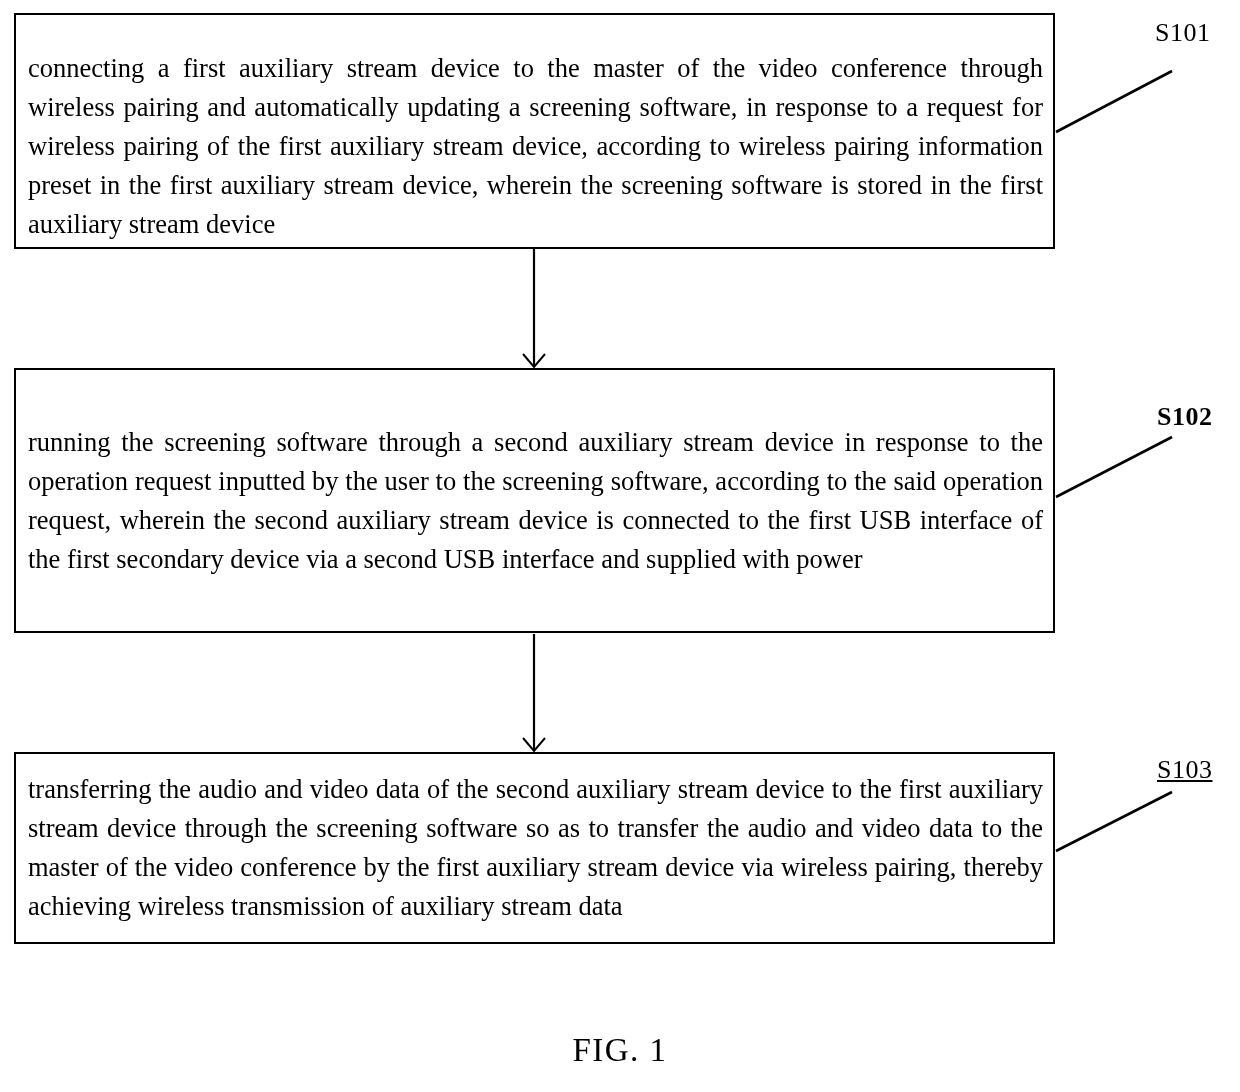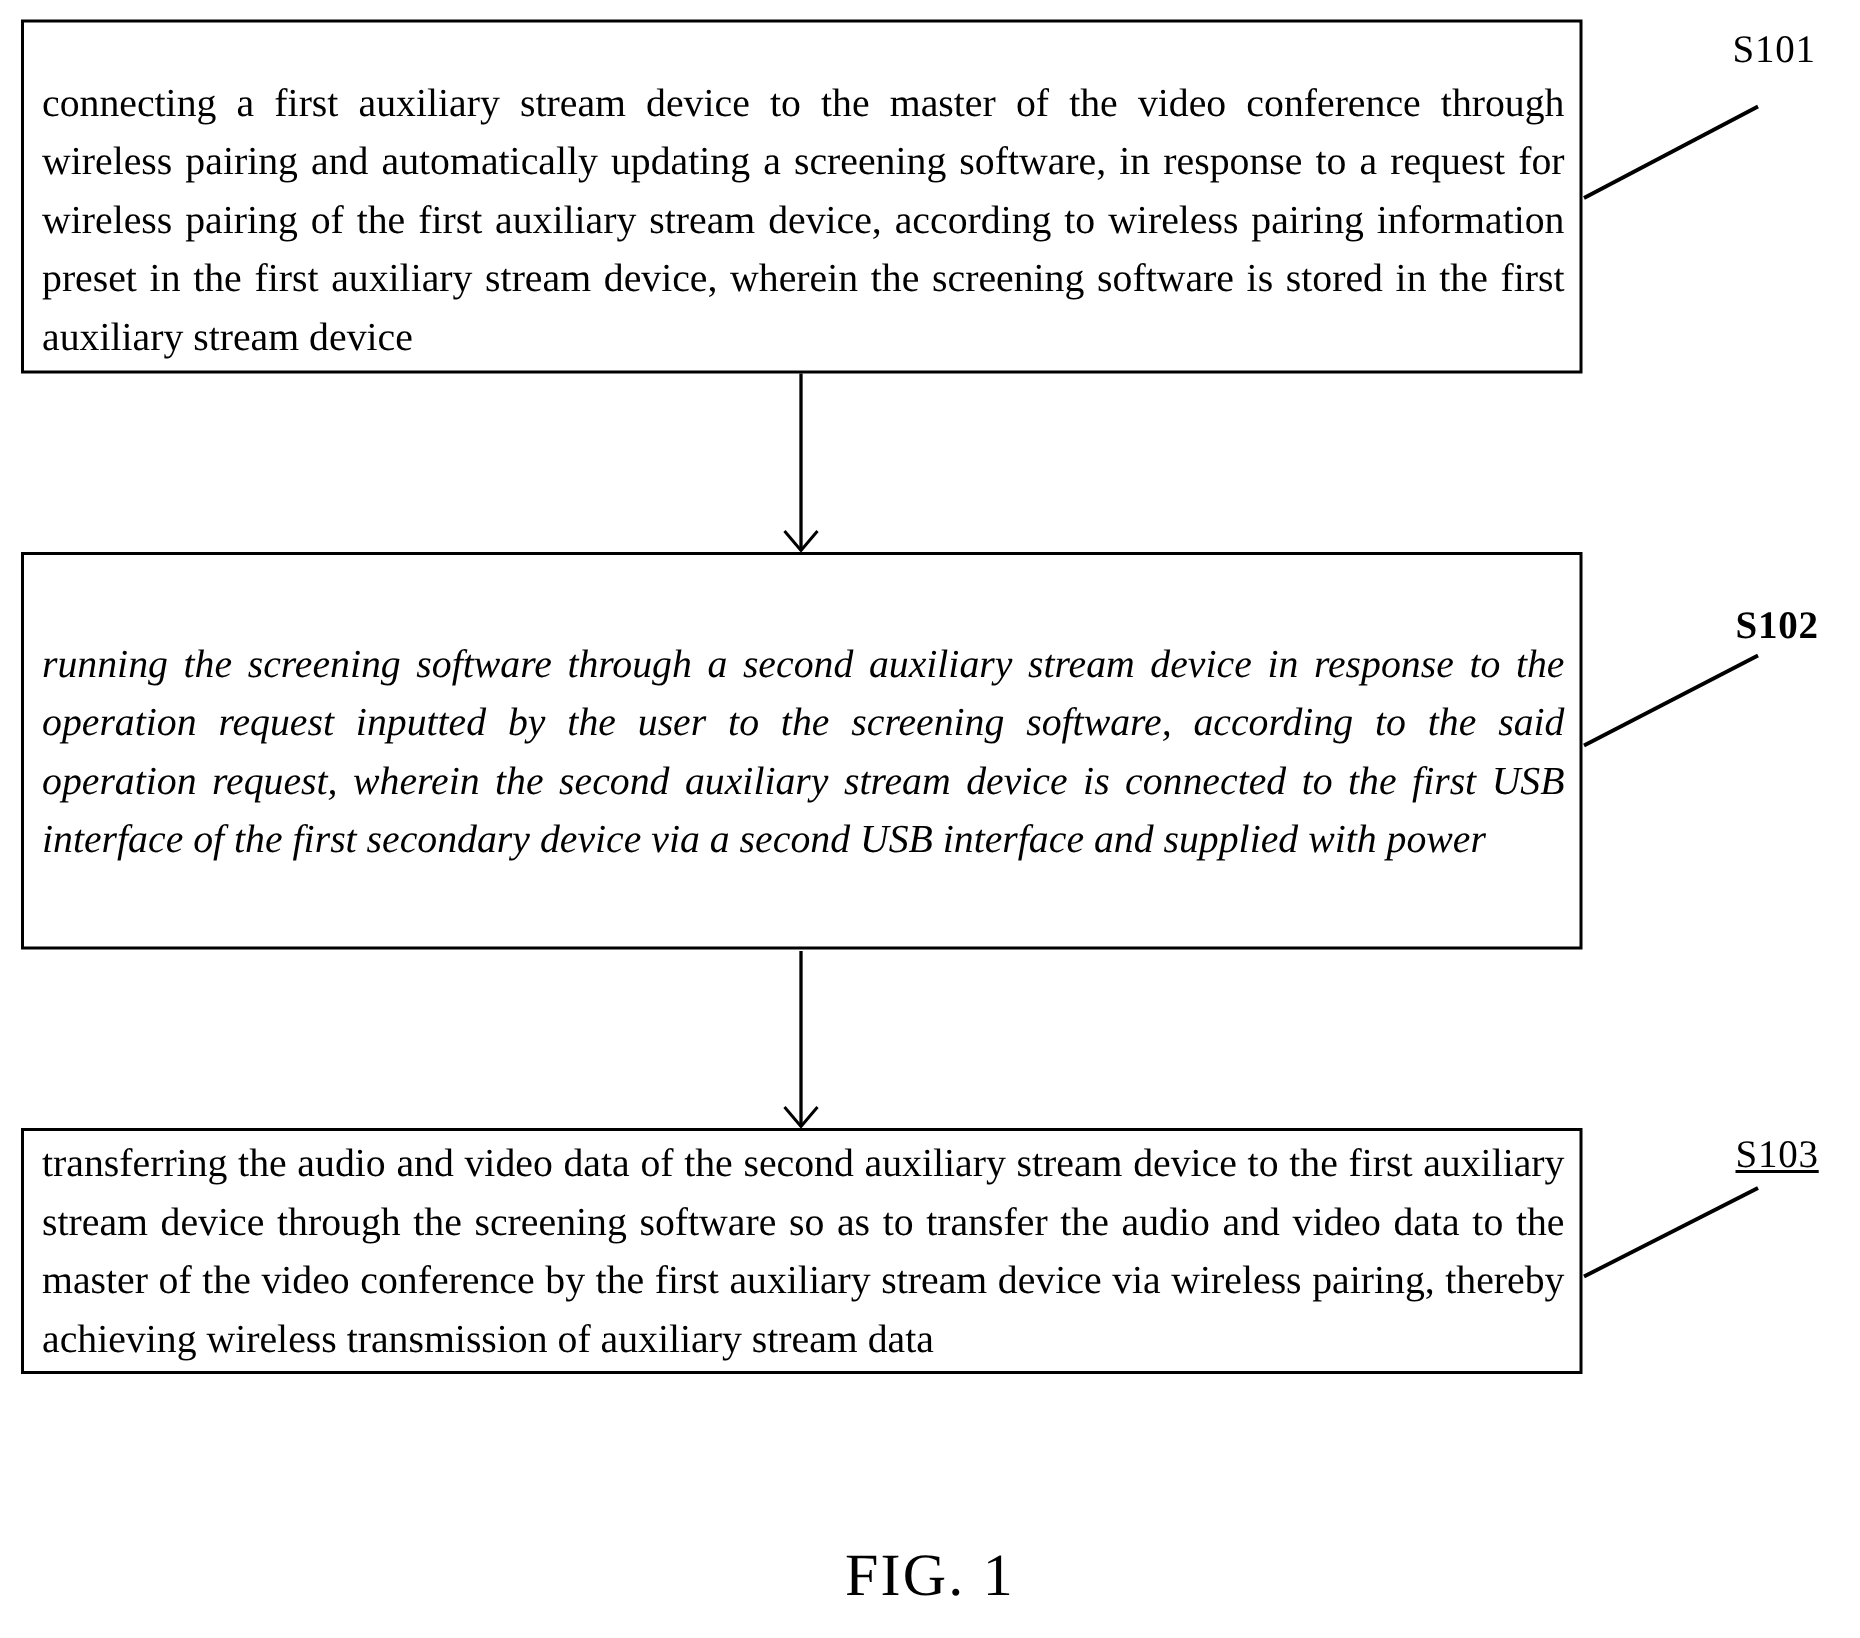--- a/index.html
+++ b/index.html
@@ -41,22 +41,22 @@
     text-align: justify;
     text-align-last: left;
     text-justify: inter-word;
     letter-spacing: 0px;
     word-spacing: 0px;
     color: #000000;
   }
 
   
   #box-s101 { left: 14px;  top: 13px;  width: 1041px; height: 236px; }
-  #box-s102 { left: 14px;  top: 368px; width: 1041px; height: 265px; font-style: italic; }
-  #box-s103 { left: 14px;  top: 752px; width: 1041px; height: 164px; }
+  #box-s102 { left: 14px;  top: 368px; width: 1041px; height: 265px; }
+  #box-s103 { left: 14px;  top: 752px; width: 1041px; height: 192px; }
 
   #box-s101 .step-text { padding-top: 2px; margin-top: 28px; }
 
   
   #overlay {
     position: absolute;
     left: 0; top: 0;
     width: 1240px;
     height: 1092px;
     pointer-events: none;
@@ -75,21 +75,21 @@
   #ref-s102 { left: 1157px; top: 402px; font-weight: bold; }
   #ref-s103 { left: 1157px; top: 755px; text-decoration: underline; }
 
   
   #figure-caption {
     position: absolute;
     left: 0;
     top: 1028px;
     width: 1240px;
     text-align: center;
-    font-size: 40px;
+    font-size: 33px;
     line-height: 44px;
     letter-spacing: 1.5px;
     color: #000000;
   }
 </style>
 </head>
 <body>
 
 <div id="page">
 

